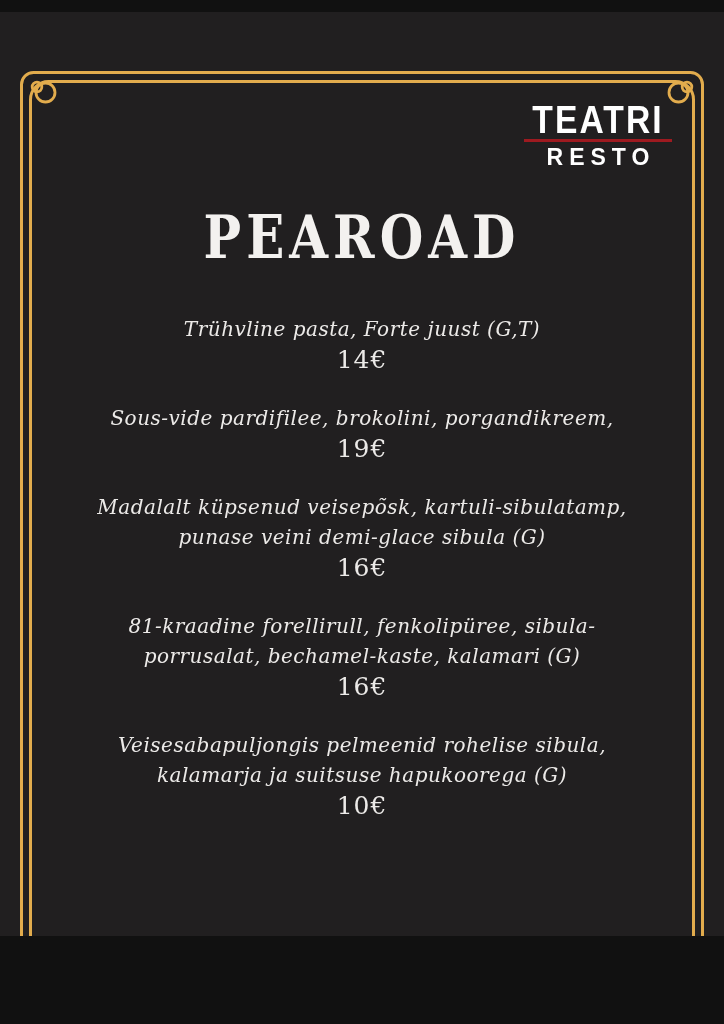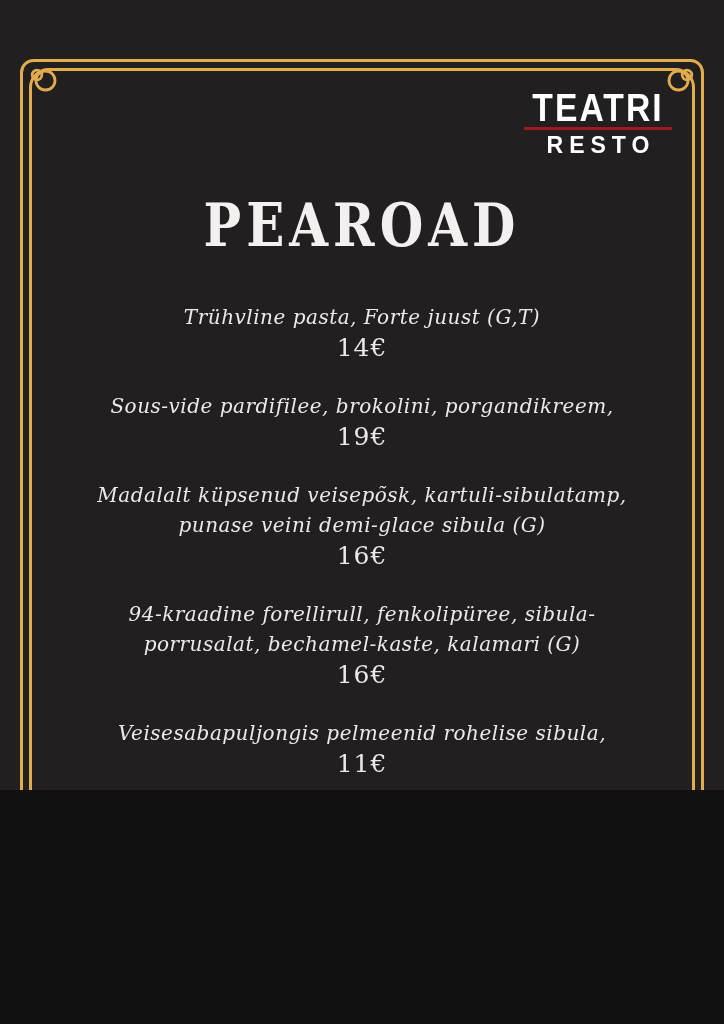--- a/index.html
+++ b/index.html
@@ -7,22 +7,22 @@
     --gold: #e2ac4d;
     --text: #eceae8;
     --red: #9e1a20;
     --white: #ffffff;
   }
   * { box-sizing: border-box; }
   html, body { margin: 0; padding: 0; background: #111; }
   .page {
     position: relative;
     width: 724px;
-    height: 790px;
-    margin: 0 auto;
+    height: 924px;
+    margin: 12px auto;
     background: var(--bg);
     overflow: hidden;
     font-family: "DejaVu Serif", serif;
   }
   
   .frame-svg {
     position: absolute;
     inset: 0;
     width: 724px;
     height: 1024px;
@@ -149,27 +149,28 @@
   <div class="menu-item">
     <div>
           <div class="menu-line">Madalalt küpsenud veisepõsk, kartuli-sibulatamp,</div>
           <div class="menu-line">punase veini demi-glace sibula (G)</div>
         </div>
     <div class="menu-price">16€</div>
   </div>
 
   <div class="menu-item">
     <div>
-          <div class="menu-line">94-kraadine forellirull, fenkolipüree, sibula-</div>
+          <div class="menu-line">81-kraadine forellirull, fenkolipüree, sibula-</div>
           <div class="menu-line">porrusalat, bechamel-kaste, kalamari (G)</div>
         </div>
     <div class="menu-price">16€</div>
   </div>
 
   <div class="menu-item">
     <div>
           <div class="menu-line">Veisesabapuljongis pelmeenid rohelise sibula,</div>
+          <div class="menu-line">kalamarja ja suitsuse hapukoorega (G)</div>
         </div>
-    <div class="menu-price">11€</div>
+    <div class="menu-price">10€</div>
   </div>
 </div>
 
 </div>
 
 </body></html>

